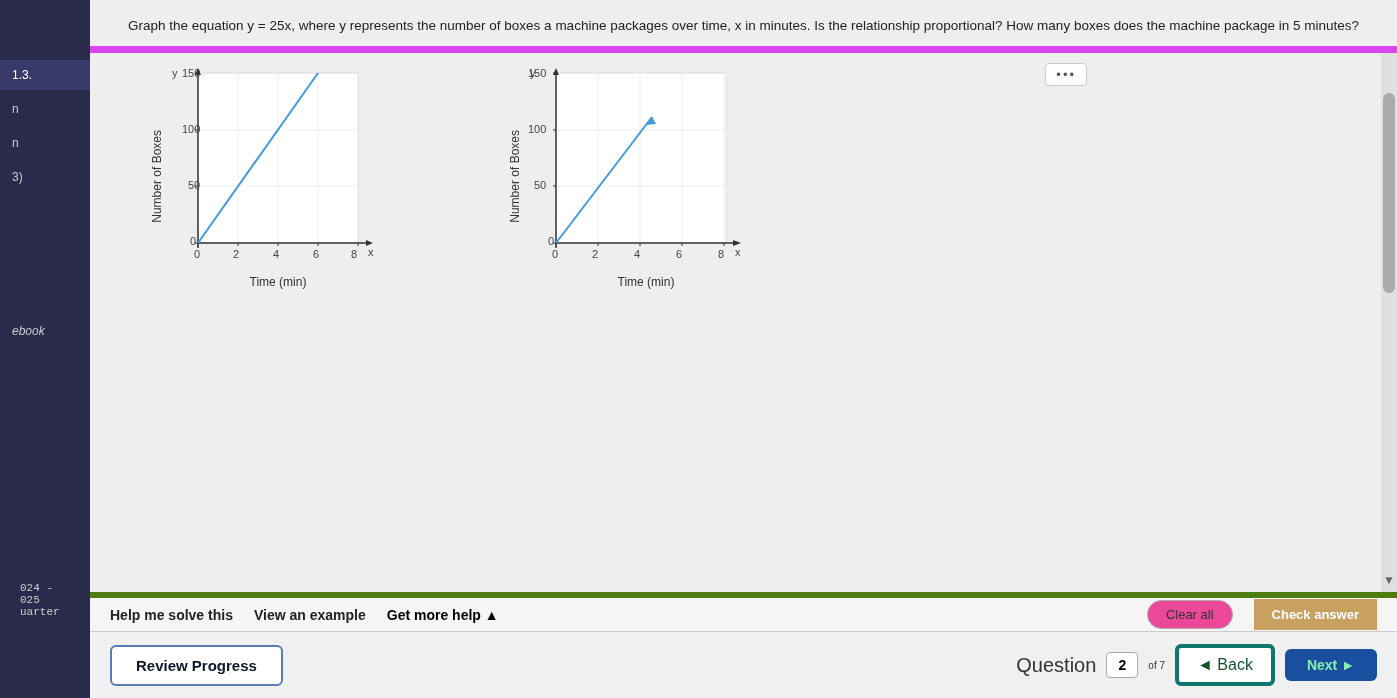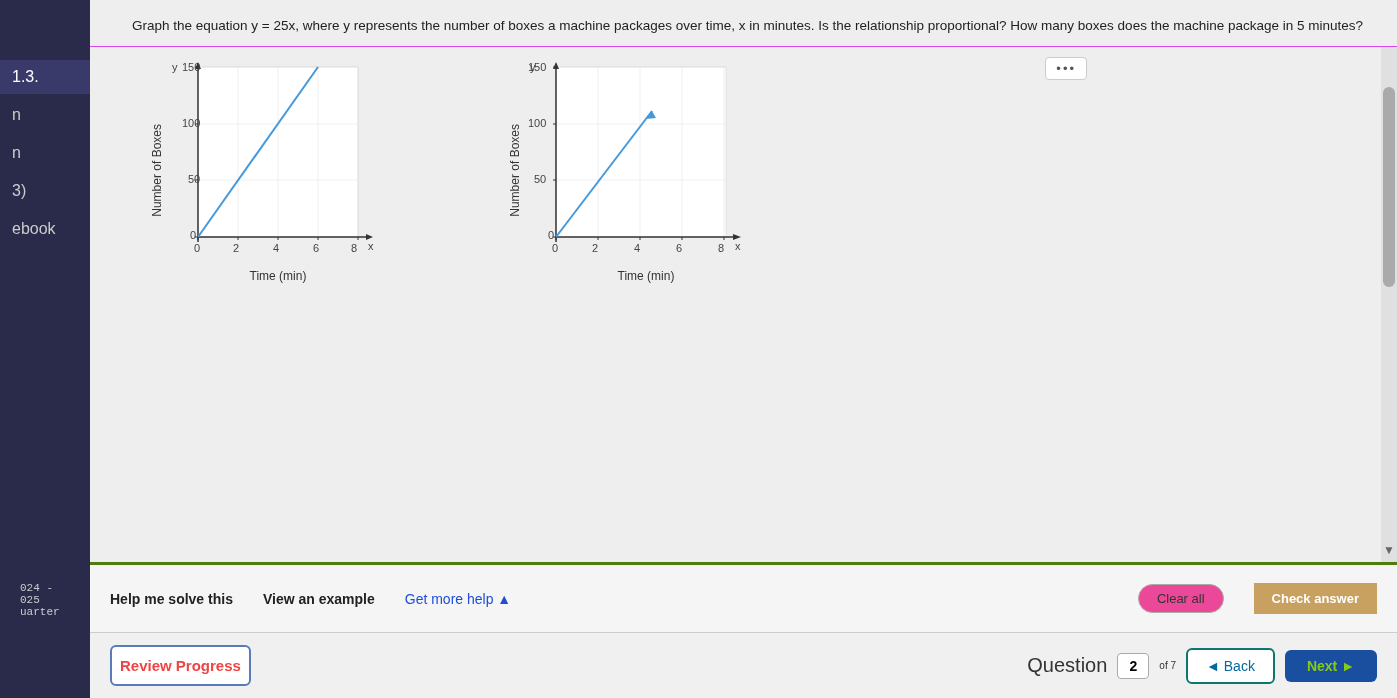--- a/index.html
+++ b/index.html
@@ -12,22 +12,21 @@
       display: flex;
       flex-direction: column;
     }
 
     
     .question-area {
       padding: 16px 30px 10px 38px;
       font-size: 13.5px;
       color: #222;
       line-height: 1.5;
-      border-bottom: 1px solid #d946ef;
-      text-align: center;
+      border-bottom: 7px solid #d946ef;
     }
 
     
     .graphs-container {
       display: flex;
       align-items: flex-start;
       padding: 10px 60px 10px 60px;
       gap: 120px;
       flex: 1;
     }
@@ -96,39 +95,39 @@
       width: 12px;
       background: #aaa;
       border-radius: 6px;
       margin-top: 40px;
       height: 200px;
     }
 
     
     .bottom-toolbar {
       background: #f5f5f5;
-      border-top: 3px solid #4d7c0f;
-      padding: 18px 20px;
-      display: flex;
-      align-items: center;
-      gap: 30px;
+      border-top: 6px solid #4d7c0f;
+      padding: 1px 20px;
+      display: flex;
+      align-items: center;
+      gap: 21px;
     }
 
     .help-link {
       font-size: 14px;
       font-weight: bold;
       color: #222;
       cursor: pointer;
       text-decoration: none;
     }
 
     .get-more-help {
       font-size: 14px;
-      font-weight: normal;
-      color: #1d4ed8;
+      font-weight: bold;
+      color: #000000;
       cursor: pointer;
     }
 
     .clear-all-btn {
       margin-left: auto;
       background: #ec4899;
       border: 1px solid #aaa;
       border-radius: 20px;
       padding: 6px 18px;
       font-size: 13px;
@@ -155,23 +154,23 @@
       padding: 12px 20px;
       display: flex;
       align-items: center;
       gap: 16px;
     }
 
     .review-progress-btn {
       background: white;
       border: 2px solid #5a7ab8;
       border-radius: 6px;
-      padding: 10px 8px;
+      padding: 10px 24px;
       font-size: 15px;
-      color: #ef4444;
+      color: #0f172a;
       font-weight: bold;
       cursor: pointer;
     }
 
     .question-nav {
       display: flex;
       align-items: center;
       gap: 10px;
       margin-left: auto;
     }
@@ -192,39 +191,39 @@
       text-align: center;
     }
 
     .of-total {
       font-size: 10px;
       color: #333;
     }
 
     .back-btn {
       background: white;
-      border: 2px solid #0f766e;
+      border: 4px solid #0f766e;
       border-radius: 6px;
       padding: 8px 18px;
-      font-size: 14px;
-      cursor: pointer;
-      color: #0369a1;
+      font-size: 16px;
+      cursor: pointer;
+      color: #14532d;
       display: flex;
       align-items: center;
       gap: 6px;
     }
 
     .next-btn {
       background: #1a4fa0;
       border: none;
       border-radius: 6px;
       padding: 8px 22px;
       font-size: 14px;
       cursor: pointer;
-      color: #84cc16;
+      color: #86efac;
       font-weight: bold;
       display: flex;
       align-items: center;
       gap: 6px;
     }
 
     
     .left-sidebar {
       position: absolute;
       left: 0;
@@ -235,21 +234,21 @@
       display: flex;
       flex-direction: column;
       padding-top: 60px;
       gap: 4px;
       z-index: 10;
     }
 
     .sidebar-item {
       padding: 8px 12px;
       color: #ccc;
-      font-size: 16px;
+      font-size: 12px;
       cursor: pointer;
     }
 
     .sidebar-item.active {
       background: #3a3a6a;
       color: white;
     }
 
     
     .outer-layout {
@@ -311,21 +310,21 @@
     </div>
     <div class="sidebar-item">
       <span>n</span>
     </div>
     <div class="sidebar-item">
       <span>n</span>
     </div>
     <div class="sidebar-item">
       <span>3)</span>
     </div>
-    <div class="sidebar-item" style="">
+    <div class="sidebar-item" style="margin-top: 120px; font-style: italic;">
       <span>ebook</span>
     </div>
 
     <div style="position:absolute; bottom: 80px; left:12px; width:100%; color:#ccc; font-size:11px; padding: 0 8px; font-family: Liberation Mono, monospace;">
       <div>024 -</div>
       <div>025</div>
       <div>uarter</div>
     </div>
   </div>
 

